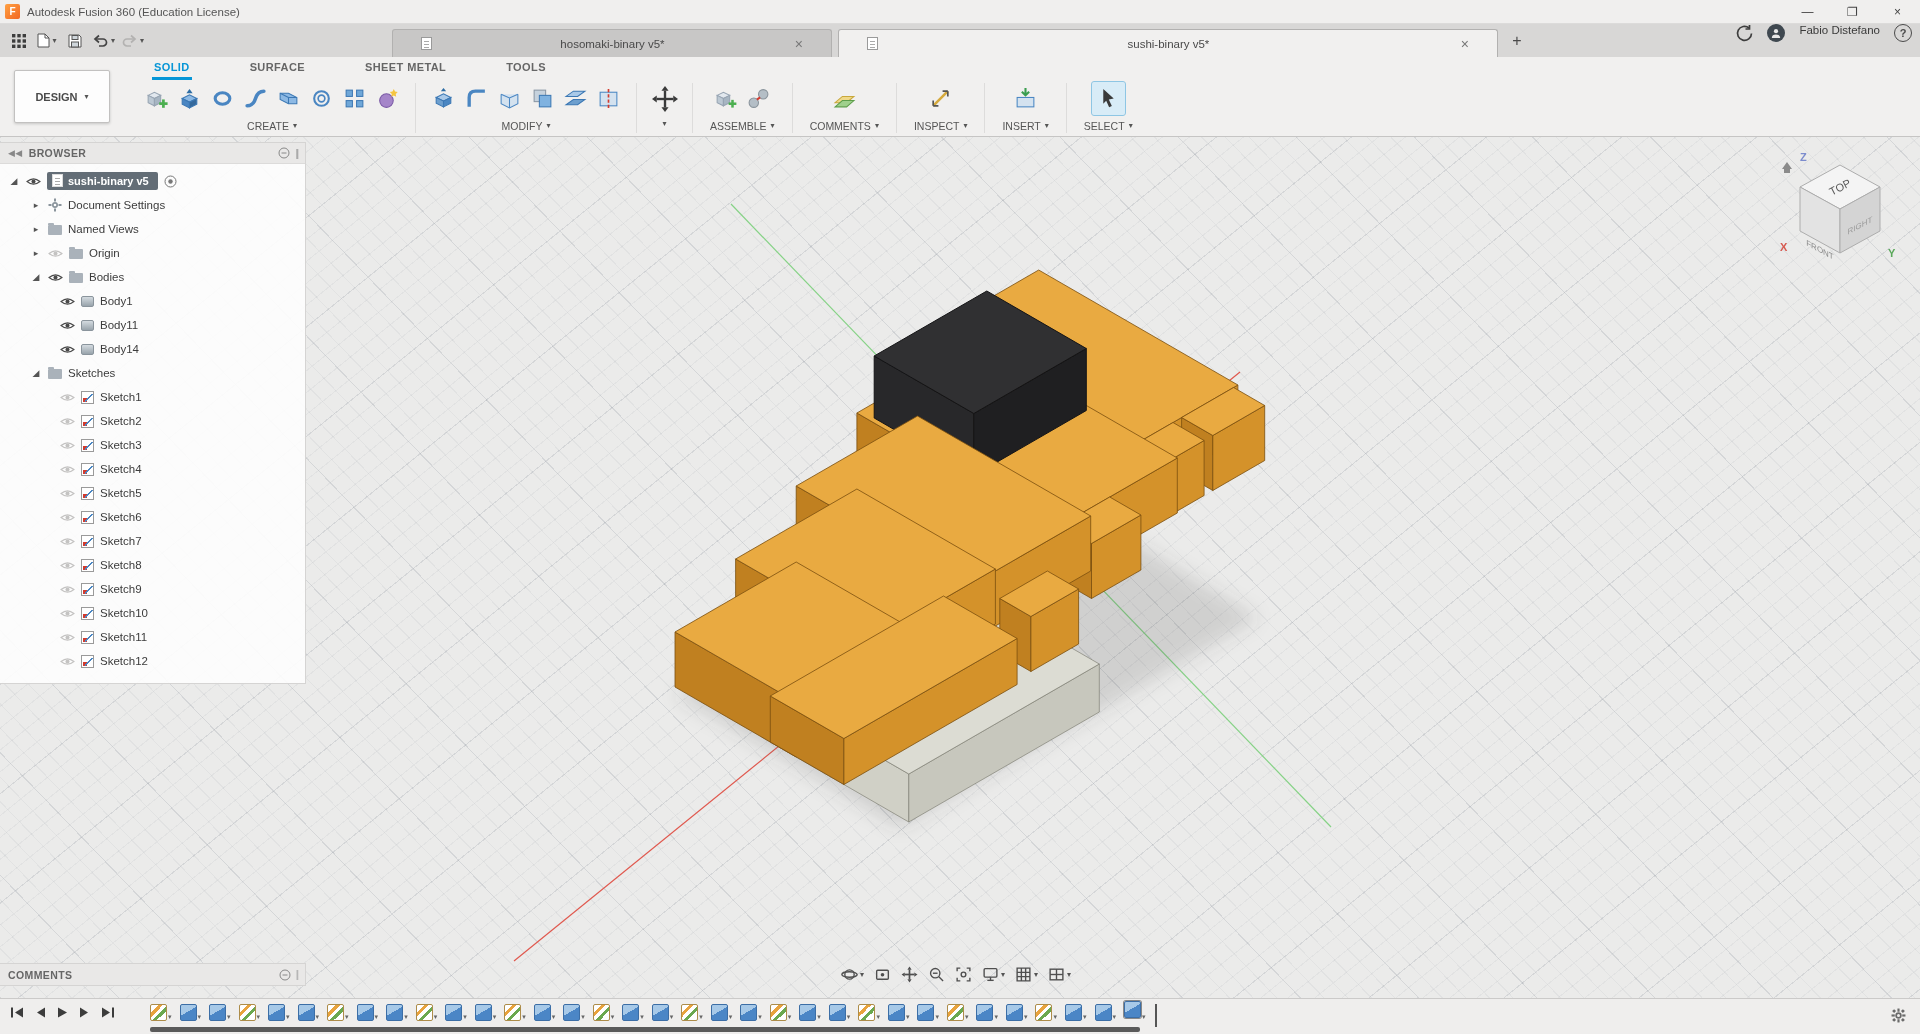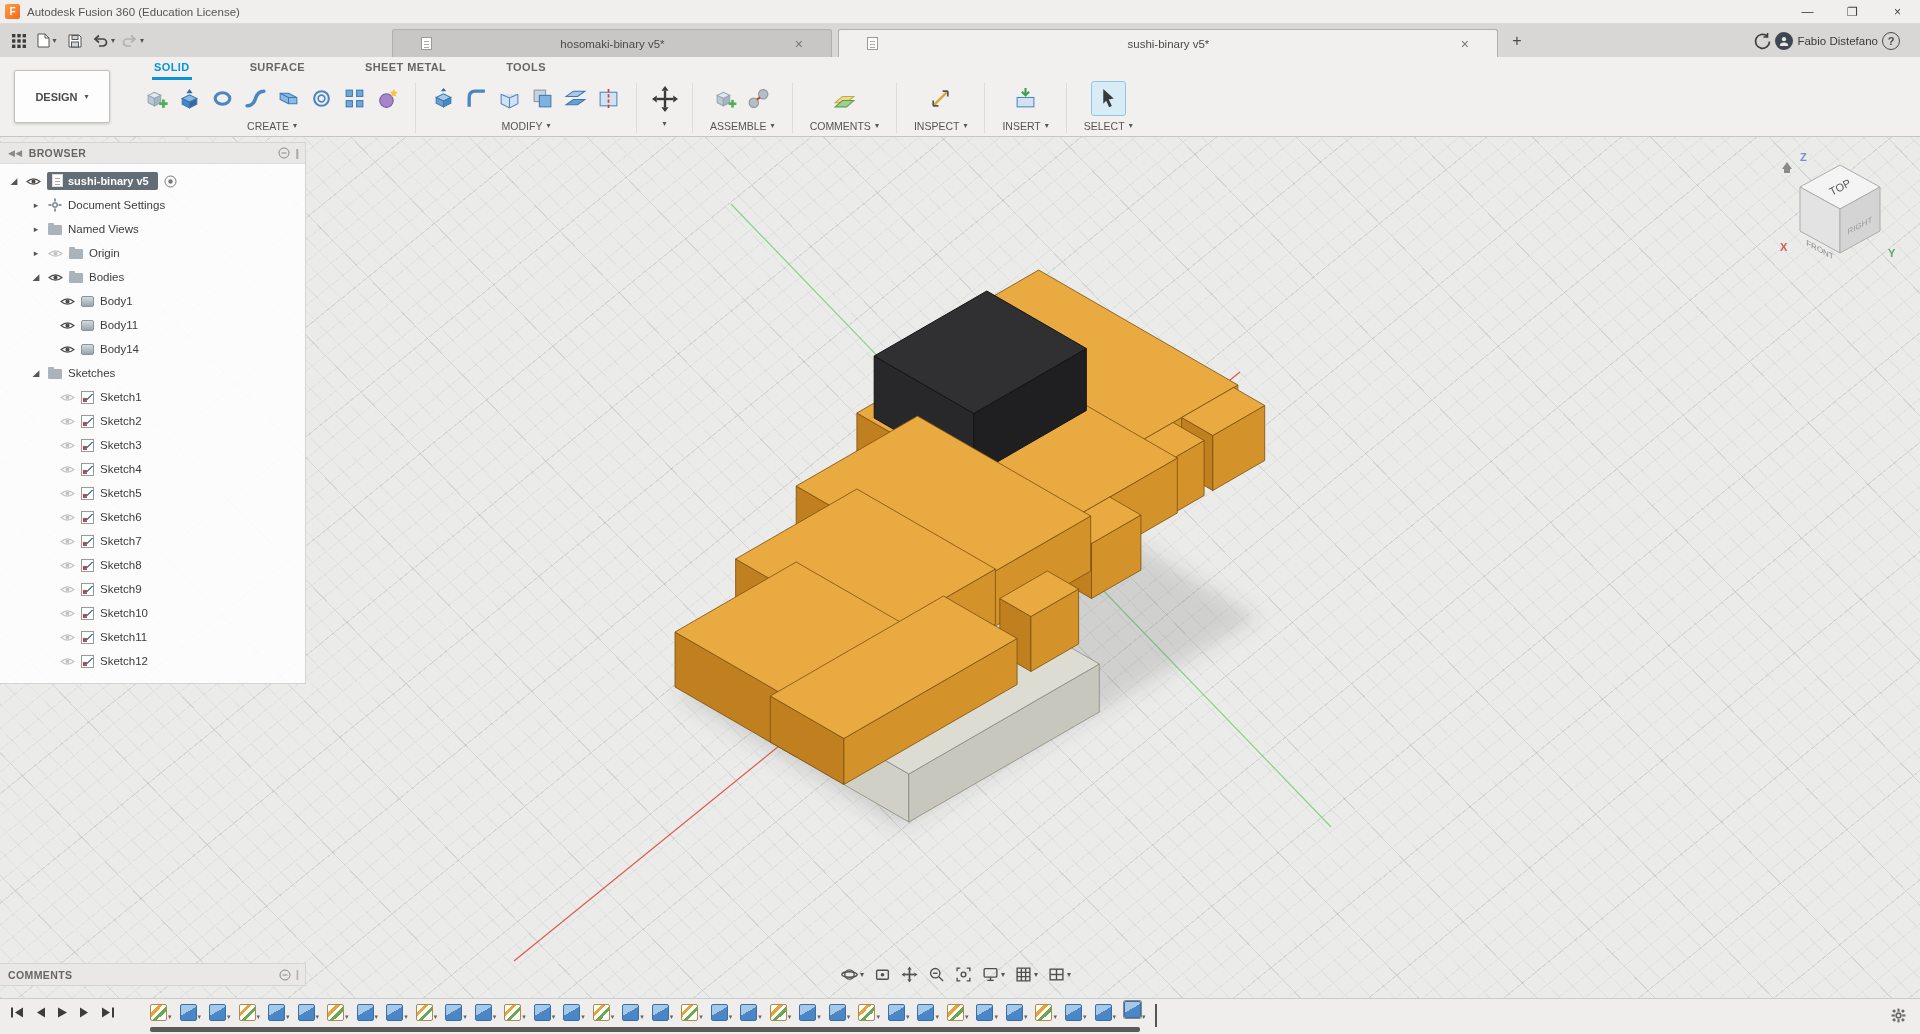--- a/index.html
+++ b/index.html
@@ -22,21 +22,21 @@
 .tab-spacer{width:240px}
 .doc-tab{height:28px;display:flex;align-items:center;background:#c8c7c6;border:1px solid #b2b1b0;border-bottom:none;border-radius:3px 3px 0 0;padding:0 28px;margin-right:6px}
 .doc-tab.active{background:#f1f0ef}
 .doc-tab .tab-label{flex:1;text-align:center;font-size:11.5px;color:#4a4a4a;white-space:nowrap;overflow:hidden}
 .tab-doc-icon{width:11px;height:13px;background:#fff;border:1px solid #9a9a9a;margin-right:7px;position:relative;flex:none}
 .tab-doc-icon::before{content:"";position:absolute;left:2px;top:3px;right:2px;height:1px;background:#aaa;box-shadow:0 3px 0 #aaa,0 6px 0 #aaa}
 .tab-close{margin-left:9px;color:#777;font-size:14px;line-height:1}
 .tab1{width:440px}
 .tab2{width:660px}
 .newtab-btn{width:26px;height:26px;font-size:16px;color:#4a4a4a;display:flex;align-items:center;justify-content:center;margin-bottom:3px}
-.tab-right{margin-left:auto;display:flex;align-items:center;height:100%;padding-right:20px;gap:4px}
+.tab-right{margin-left:auto;display:flex;height:100%;padding-right:8px;gap:14px}
 .user-name{font-size:11.5px;color:#3a3a3a}
 .round-icon{width:18px;height:18px;border-radius:50%;display:flex;align-items:center;justify-content:center}
 .avatar{background:#3f4850}
 .help-circle{border:1.5px solid #4a4a4a;color:#4a4a4a;font-size:11px;font-weight:bold}
 
 
 .toolbar{position:absolute;top:57px;left:0;right:0;height:80px;background:#f1f0ef;border-bottom:1px solid #c6c5c4;z-index:40}
 .ribbon-tabs{display:flex;gap:56px;padding-left:152px;height:23px;align-items:stretch}
 .rtab{font-size:11px;letter-spacing:.4px;color:#666;font-weight:bold;display:flex;align-items:center;border-bottom:3px solid transparent;padding:0 2px}
 .rtab.active{color:#0696d7;border-bottom-color:#0696d7}

